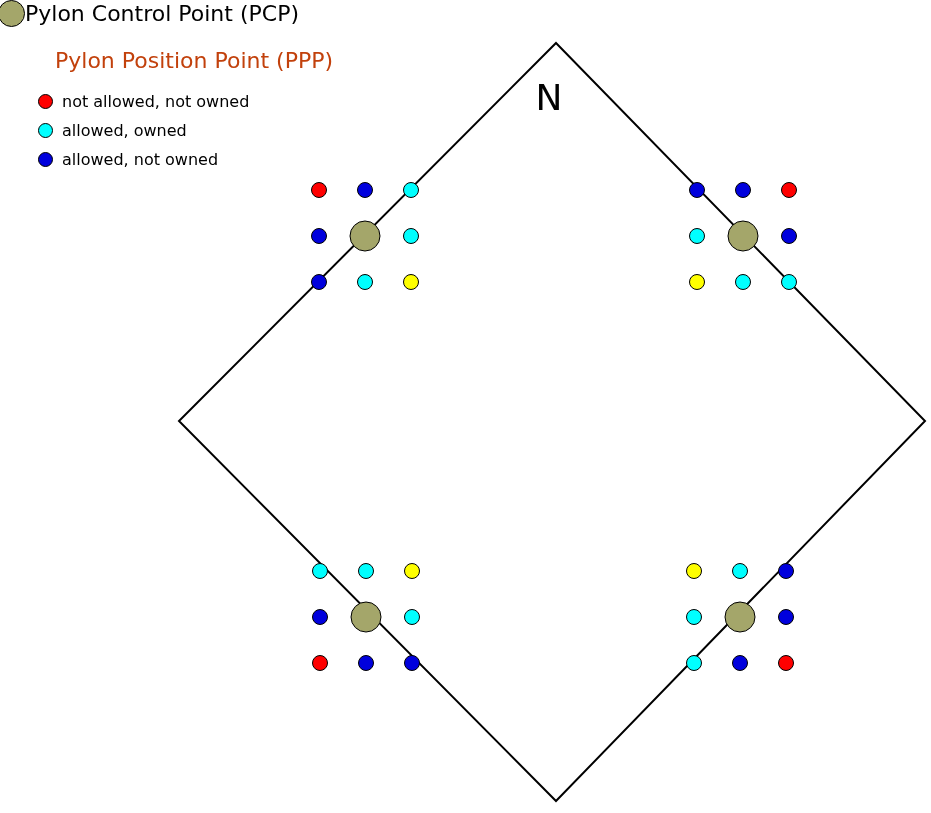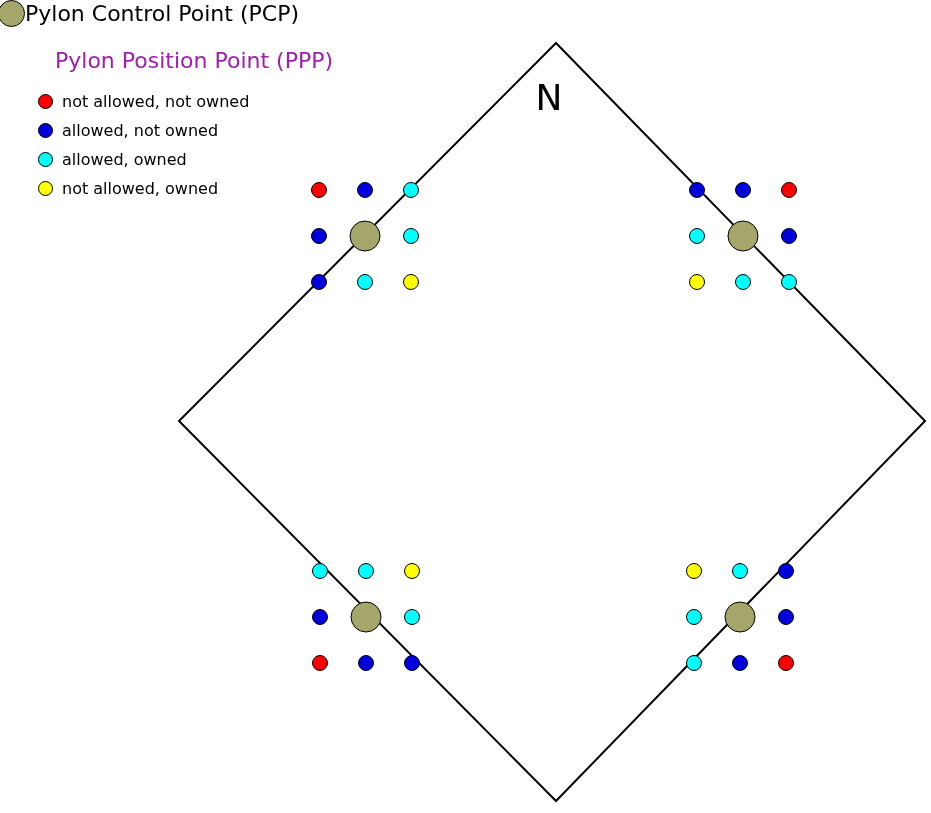--- a/index.html
+++ b/index.html
@@ -42,21 +42,21 @@
   .pcp-label {
     margin-left: 0;
     font-size: 22px;
     color: #000;
     white-space: nowrap;
   }
   .ppp-heading {
     position: absolute;
     top: 48px; left: 55px;
     font-size: 22px;
-    color: #a21caf;
+    color: #c2410c;
     white-space: nowrap;
   }
   #legend-items {
     position: absolute;
     top: 87px; left: 38px; text-align: center;
   }
   .legend-row {
     display: flex;
     align-items: center;
     height: 29px;
@@ -135,27 +135,23 @@
       <span class="pcp-circle" style="background: rgb(164, 166, 106);"></span>
       <span class="pcp-label">Pylon Control Point (PCP)</span>
     </div>
     <div class="ppp-heading">Pylon Position Point (PPP)</div>
     <div id="legend-items">
         <div class="legend-row">
           <span class="legend-dot" style="background: rgb(255, 0, 0);"></span>
           <span class="legend-label">not allowed, not owned</span>
         </div>
         <div class="legend-row">
-          <span class="legend-dot" style="background: rgb(0, 0, 221);"></span>
-          <span class="legend-label">allowed, not owned</span>
-        </div>
-        <div class="legend-row">
           <span class="legend-dot" style="background: rgb(0, 255, 255);"></span>
           <span class="legend-label">allowed, owned</span>
         </div>
         <div class="legend-row">
-          <span class="legend-dot" style="background: rgb(255, 255, 0);"></span>
-          <span class="legend-label">not allowed, owned</span>
+          <span class="legend-dot" style="background: rgb(0, 0, 221);"></span>
+          <span class="legend-label">allowed, not owned</span>
         </div>
       </div>
   </div>
 
 </div>
 
 </body></html>

